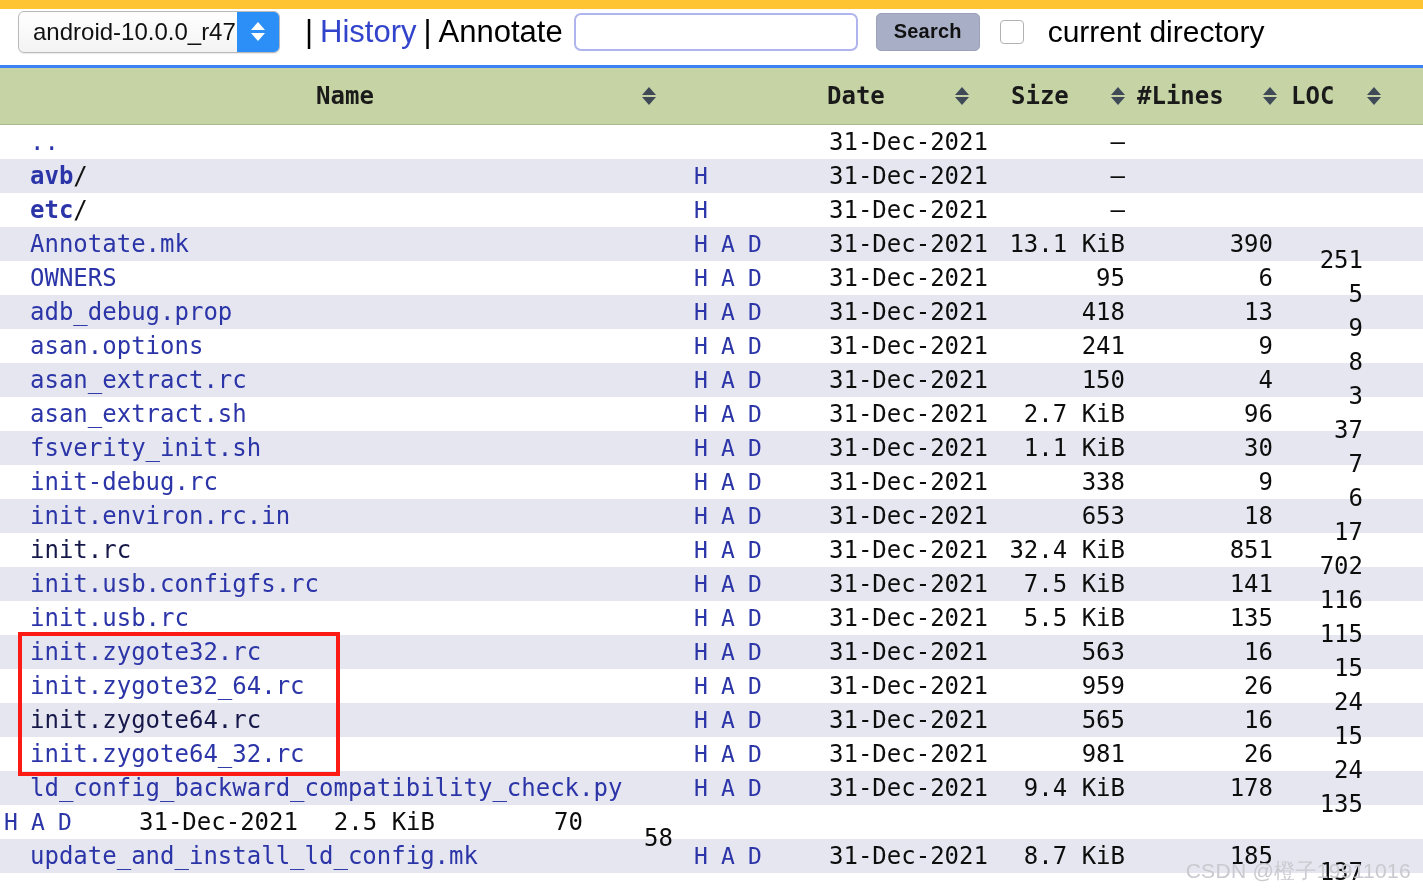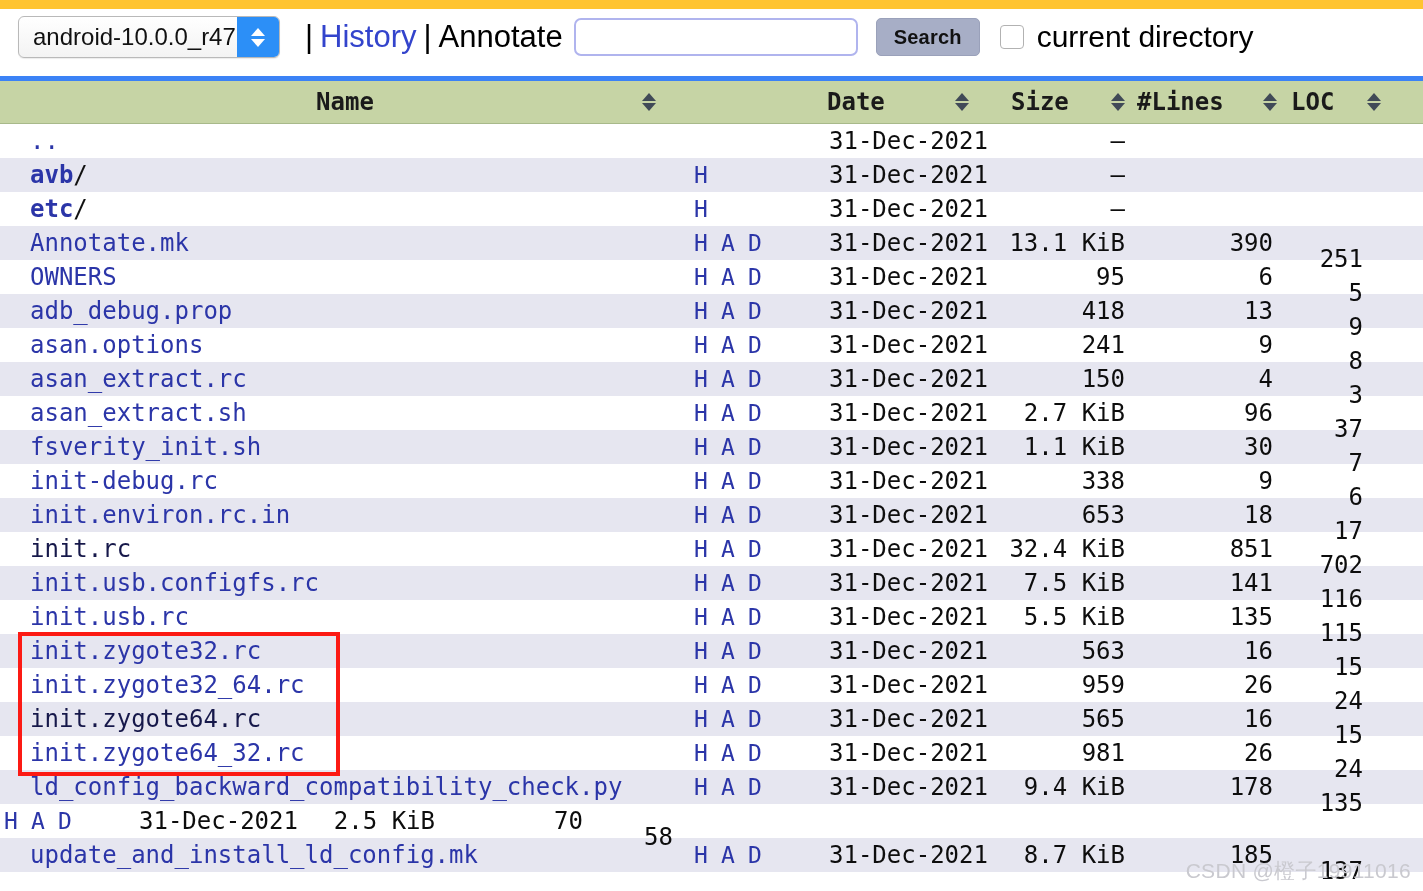--- a/index.html
+++ b/index.html
@@ -19,21 +19,21 @@
 
   
   .topbar {
     height: 9px;
     width: 100%;
     background: #FFC431;
   }
 
   
   .toolbar {
-    height: 67px;
+    height: 56px;
     display: flex;
     align-items: center;
     padding: 0 0 11px 18px;
     gap: 0;
   }
 
   .project-select {
     position: relative;
     width: 262px;
     height: 42px;
@@ -116,21 +116,21 @@
     font-weight: bold;
     font-family: "Liberation Sans", sans-serif;
     cursor: pointer;
     letter-spacing: .2px;
   }
 
   .dir-check-wrap {
     display: flex;
     align-items: center;
     margin-left: 20px;
-    gap: 13px;
+    gap: 24px;
   }
   .dir-check {
     width: 24px; height: 24px;
     border: 1px solid #b2b2b2;
     border-radius: 4px;
     background: #fff;
     cursor: pointer;
   }
   .dir-label {
     font-size: 30px;
@@ -138,23 +138,23 @@
     white-space: nowrap;
   }
 
   
   .table {
     position: relative;
     width: 1423px;
     font-family: "DejaVu Sans Mono", "Liberation Mono", monospace;
   }
   .thead {
-    height: 48px;
+    height: 60px;
     background: #c6d4a5;
-    border-top: 5px solid #3b82f6;
+    border-top: 3px solid #3b82f6;
     border-bottom: 1px solid #a8b98a;
     display: flex;
     align-items: center;
     font-size: 24px;
     font-weight: bold;
     color: #1a1a1a;
   }
   .sorticon {
     display: inline-block;
     width: 14px;

